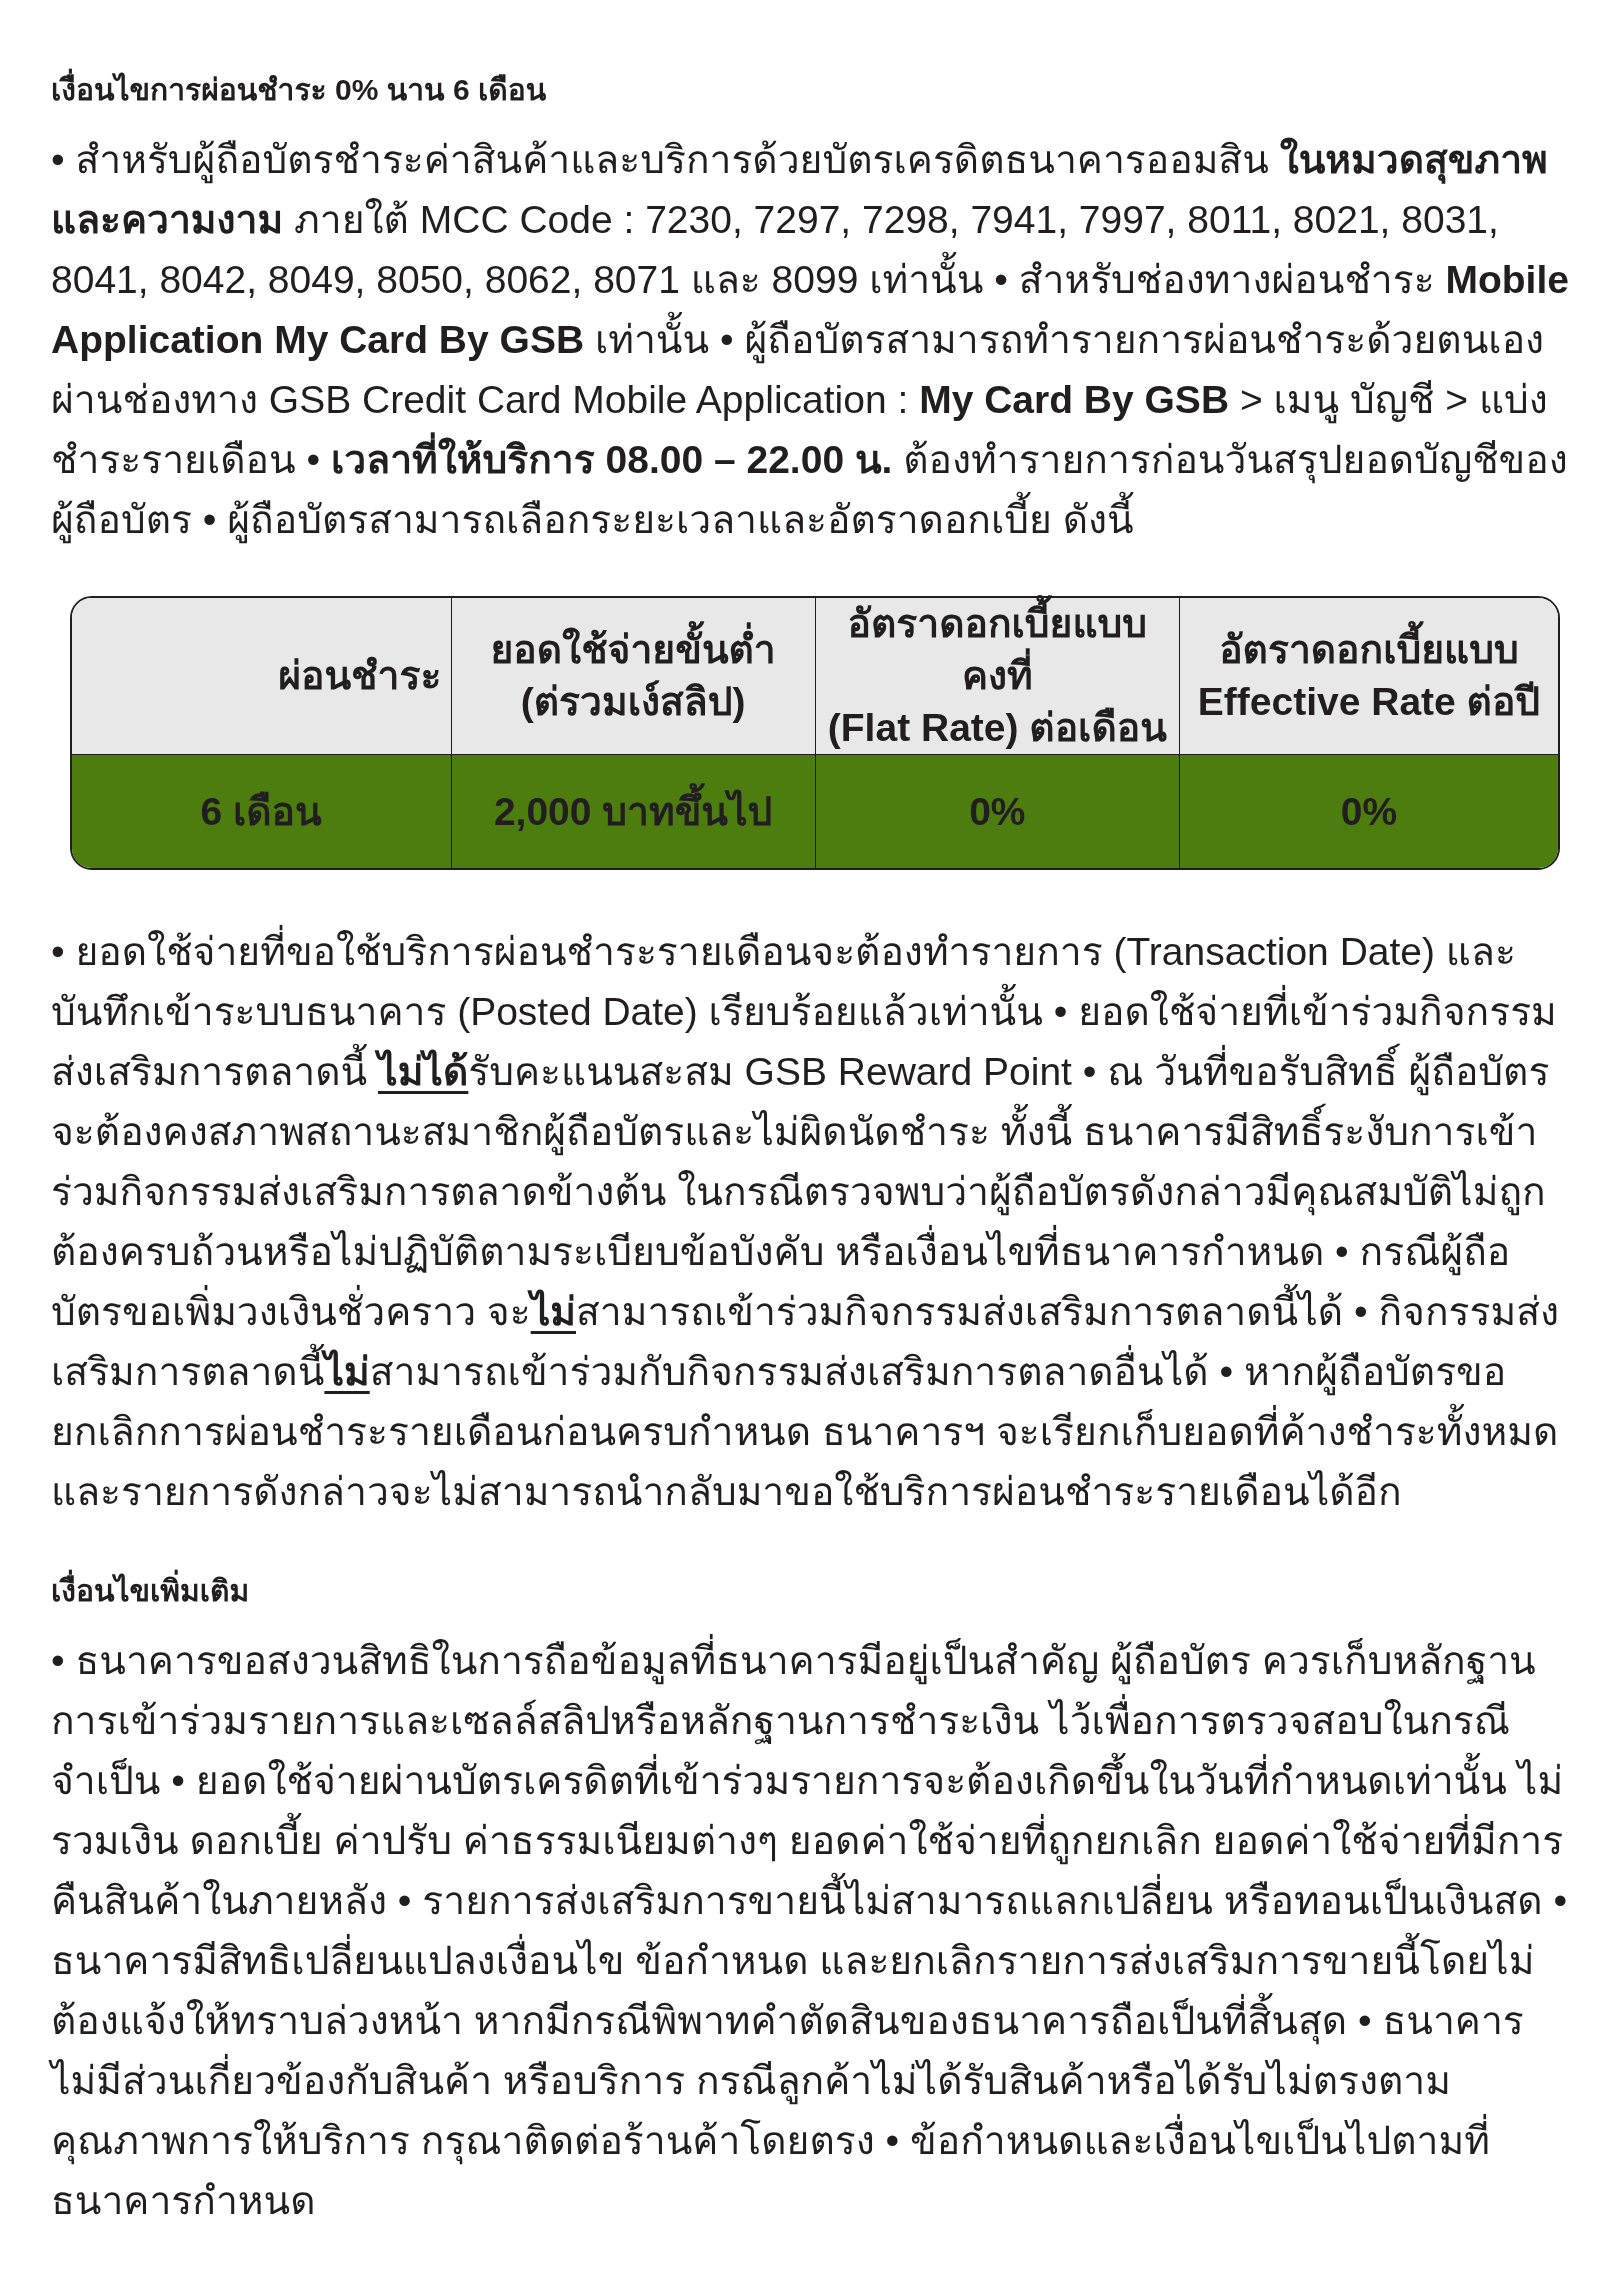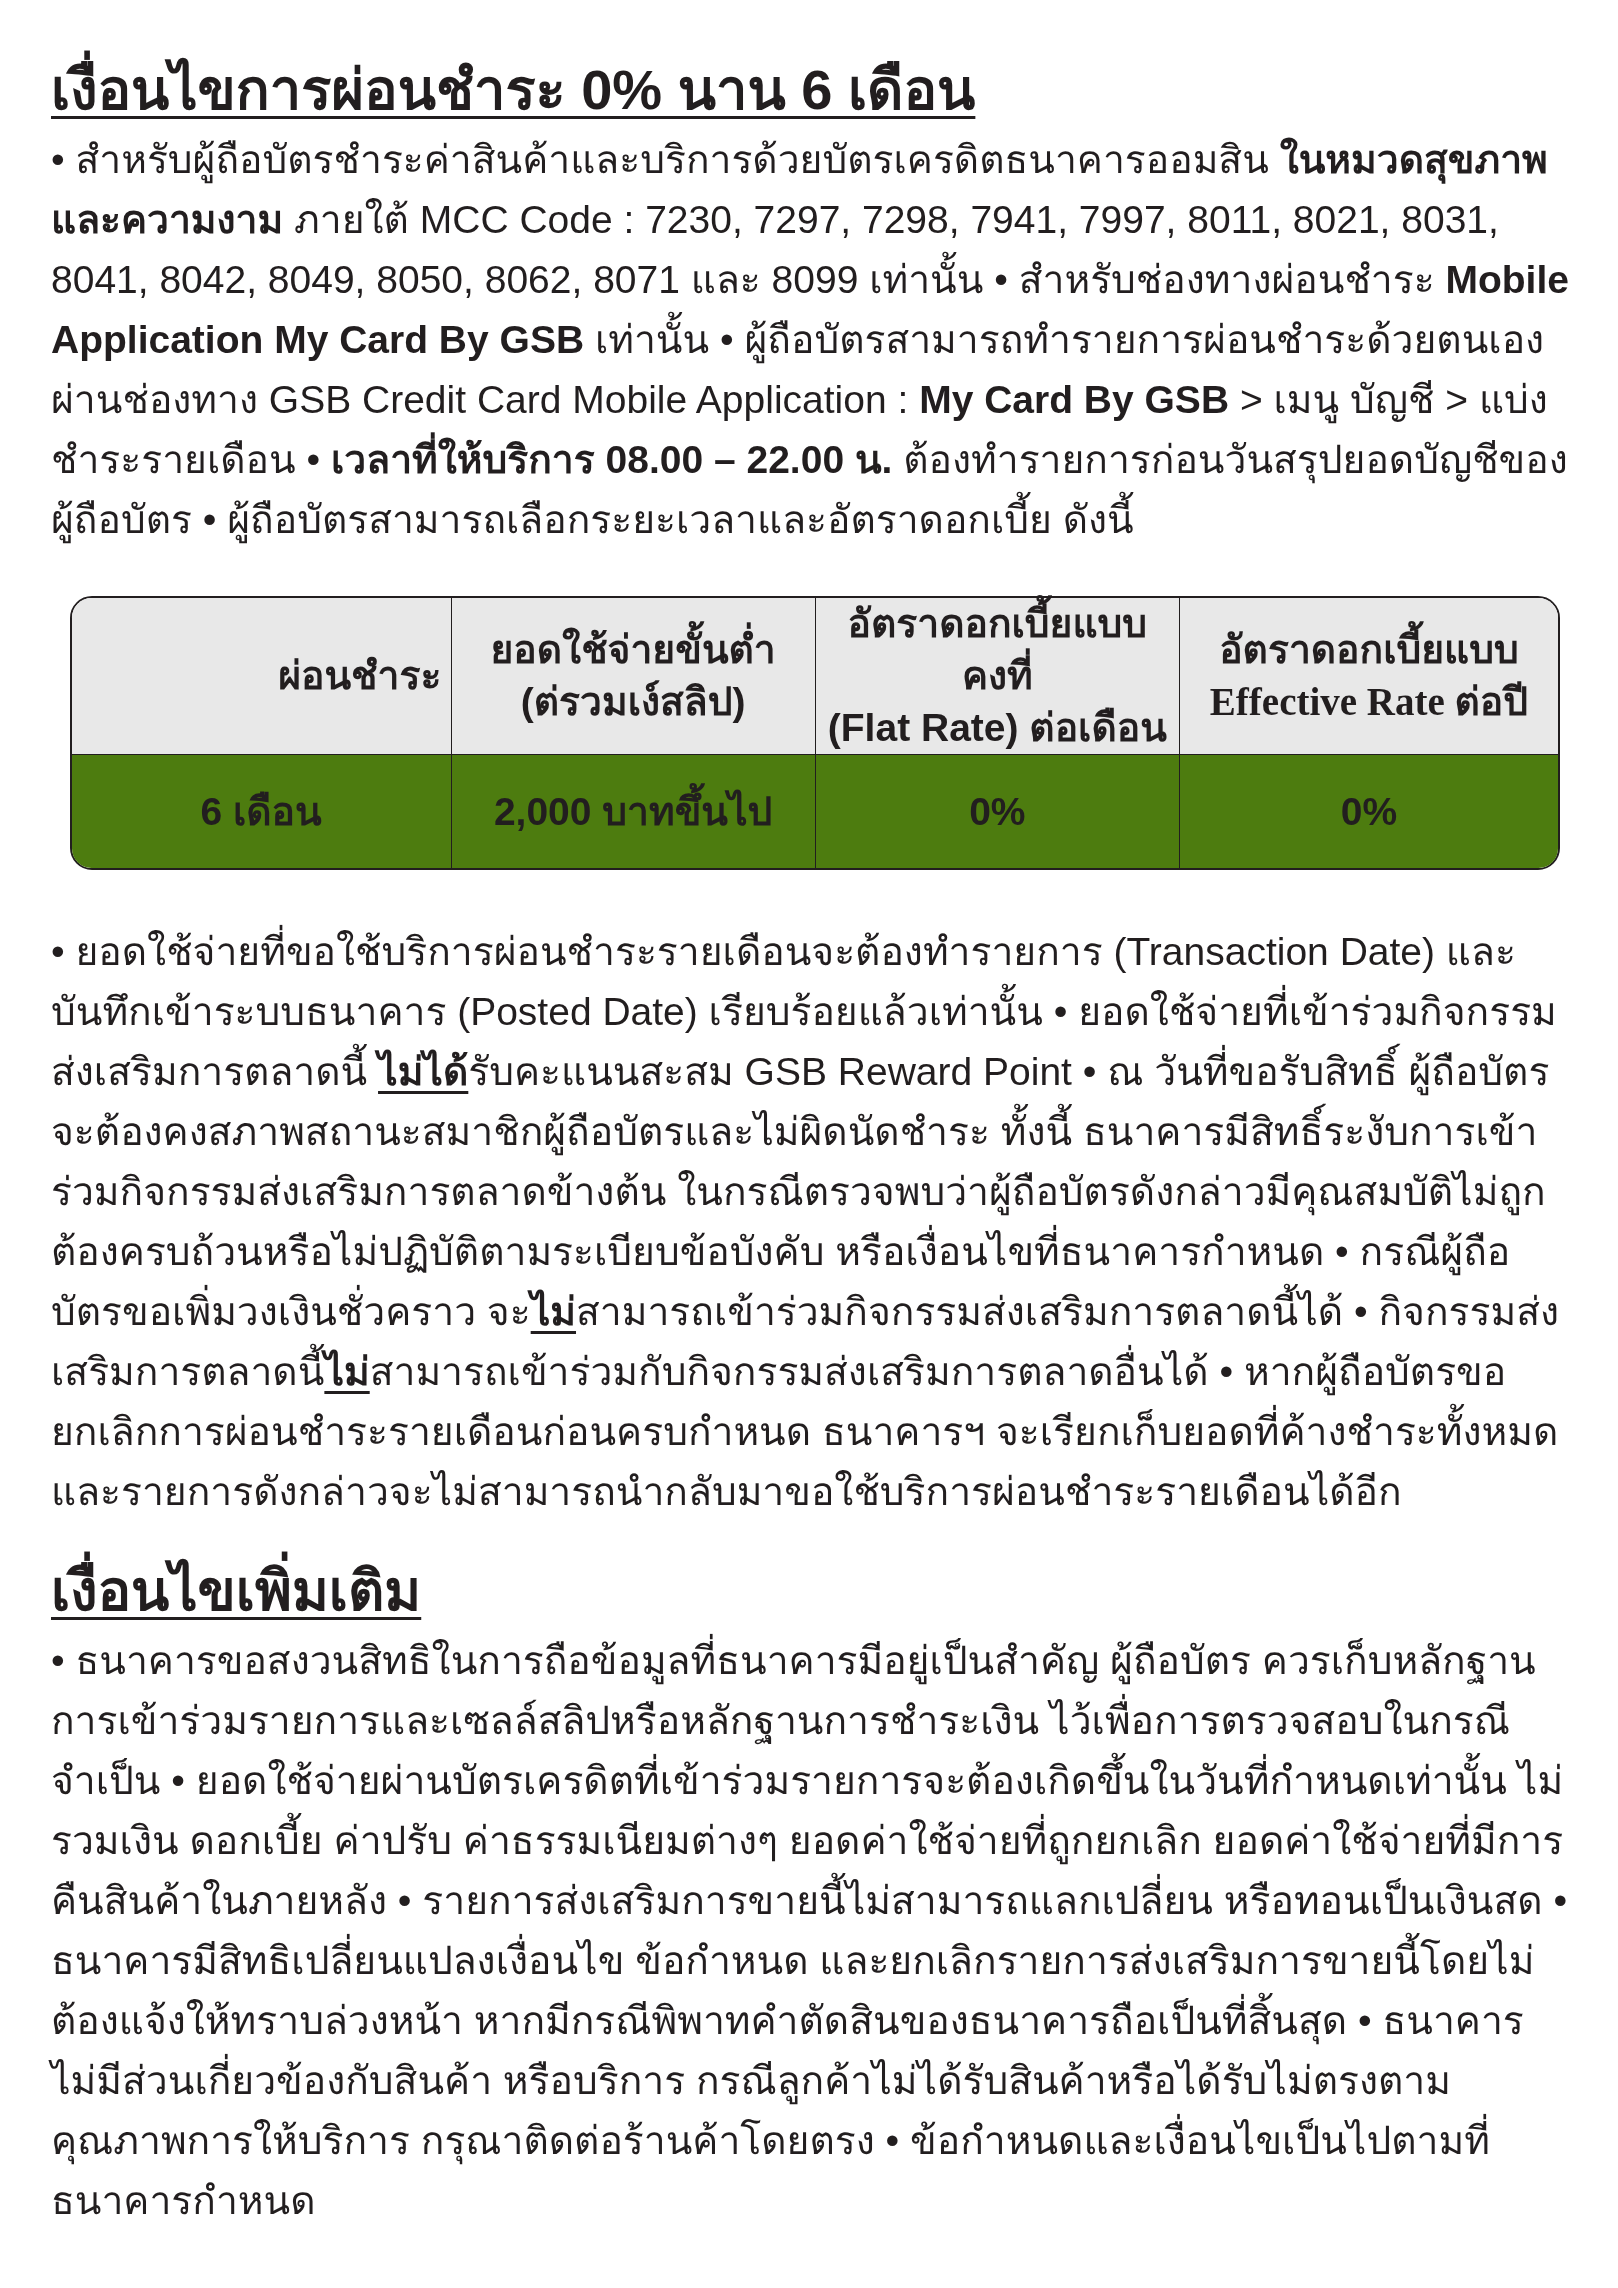--- a/index.html
+++ b/index.html
@@ -10,25 +10,24 @@
     background: #ffffff;
     font-family: "Liberation Sans", "DejaVu Sans", sans-serif;
     color: #221e1f;
   }
   .page {
     width: 100%;
     height: 100%;
     padding: 63px 48px 0 51px;
   }
   .heading {
-    font-size: 56px;
+    font-size: 30px;
     font-weight: bold;
     line-height: 54px;
     margin: 0 0 13px 0;
-    text-decoration: underline;
     text-decoration-thickness: 2.8px;
     text-underline-offset: 7.4px;
   }
   h2.heading { margin-top: 42px; }
   .body {
     font-size: 39px;
     line-height: 60px;
     margin: 0;
     text-align: left;
   }
@@ -58,21 +57,21 @@
     border-left: 1.8px solid #221e1f;
   }
   .rate-table th:first-child, .rate-table td:first-child { border-left: none; }
   .rate-table th {
     background: #e8e8e8;
     height: 138px;
     border-bottom: 1.8px solid #221e1f;
   }
   .rate-table td { height: 113px; background: #4d7c0f; }
   .rate-table th:first-child { border-top-left-radius: 19.4px; text-align: right; }
-  .rate-table th:last-child  { border-top-right-radius: 19.4px; font-family: Liberation Serif, serif; }
+  .rate-table th:last-child  { border-top-right-radius: 19.4px; }
   .rate-table td:first-child { border-bottom-left-radius: 19.4px; }
   .rate-table td:last-child  { border-bottom-right-radius: 19.4px; }
 </style>
 </head>
 <body>
 
 <div class="page">
 
   <h1 class="heading">เงื่อนไขการผ่อนชำระ 0% นาน 6 เดือน</h1>
 

